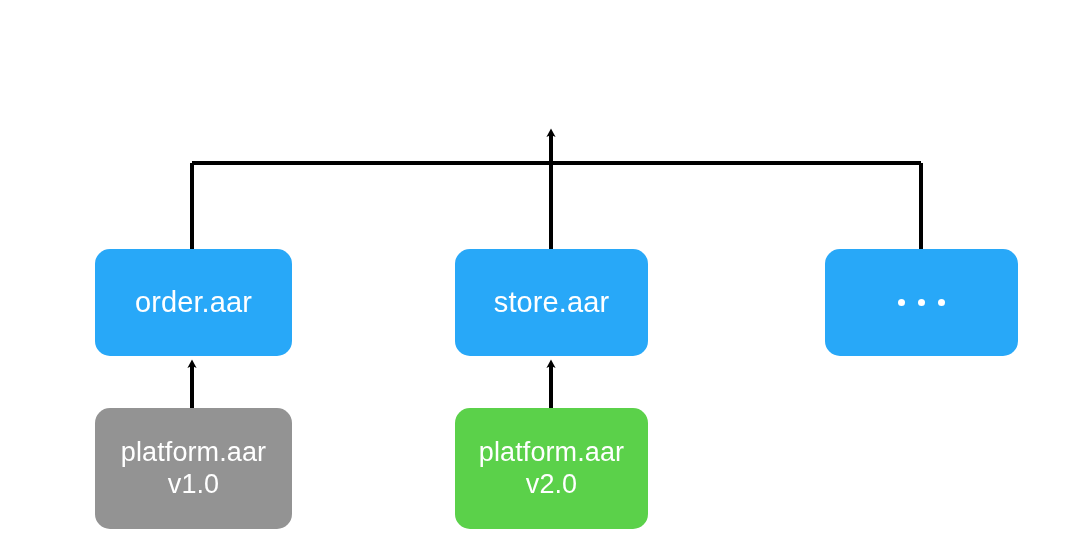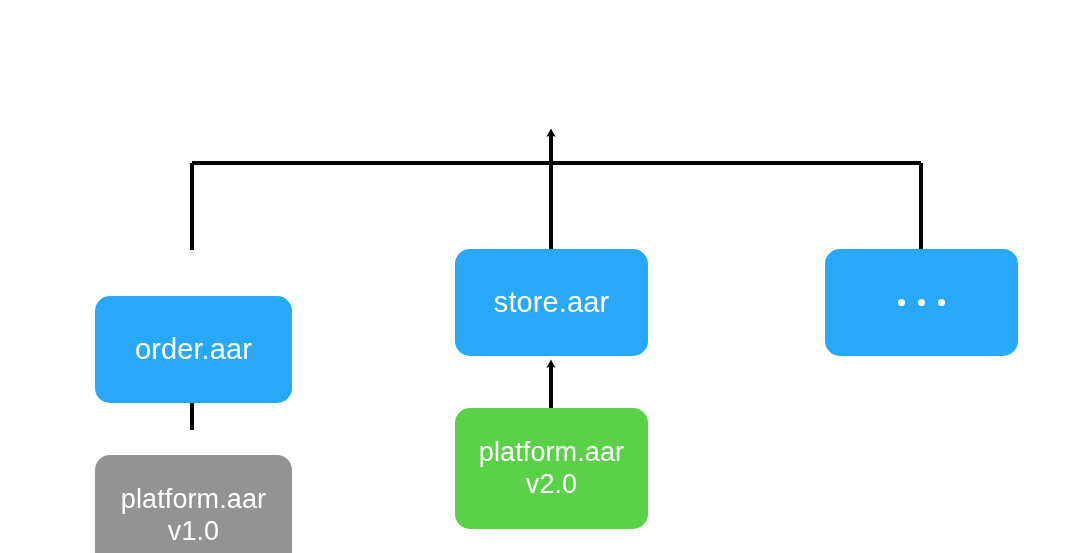--- a/index.html
+++ b/index.html
@@ -49,21 +49,21 @@
   }
 
   
   .node-mid {
     top: 249px;
     width: 197px;
     height: 107px;
     font-size: 29px;
     border-radius: 15px;
   }
-  .pos-left   { left: 95px; margin-top: 47px; }
+  .pos-left   { left: 95px; }
   .pos-center { left: 455px; width: 193px; }
   .pos-right  { left: 825px; width: 193px; }
 
   .ellipsis-glyph {
     display: flex;
     gap: 13px;
     align-items: center;
   }
   .ellipsis-glyph i {
     display: block;

